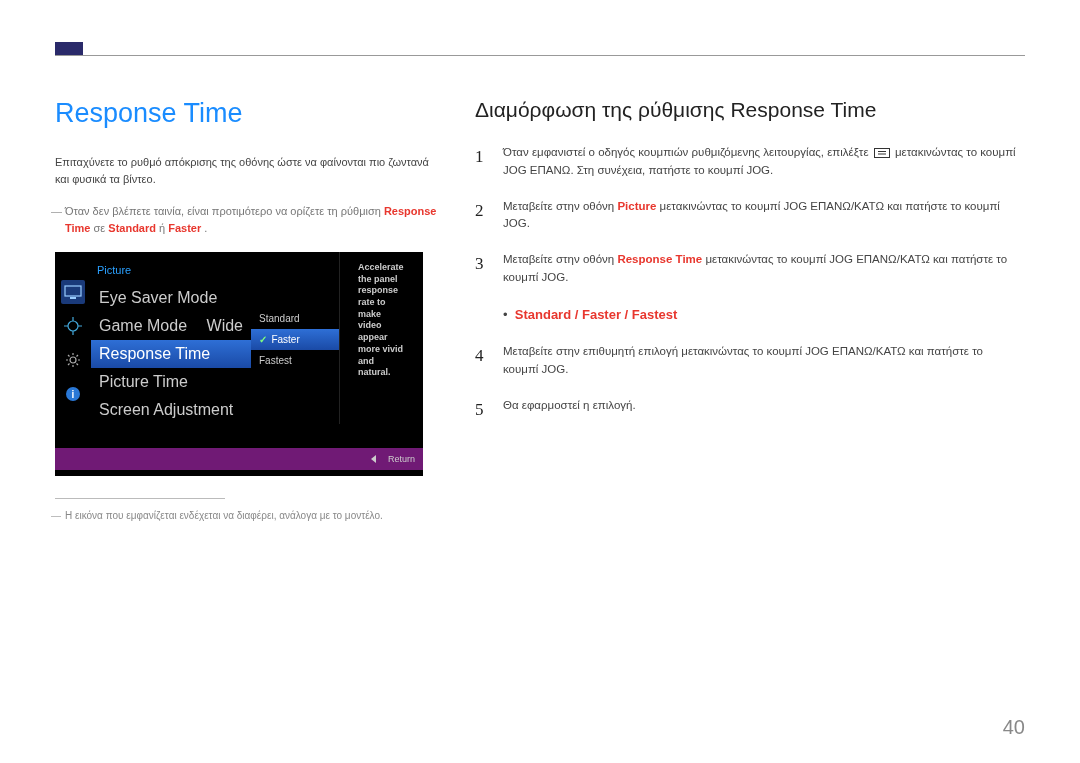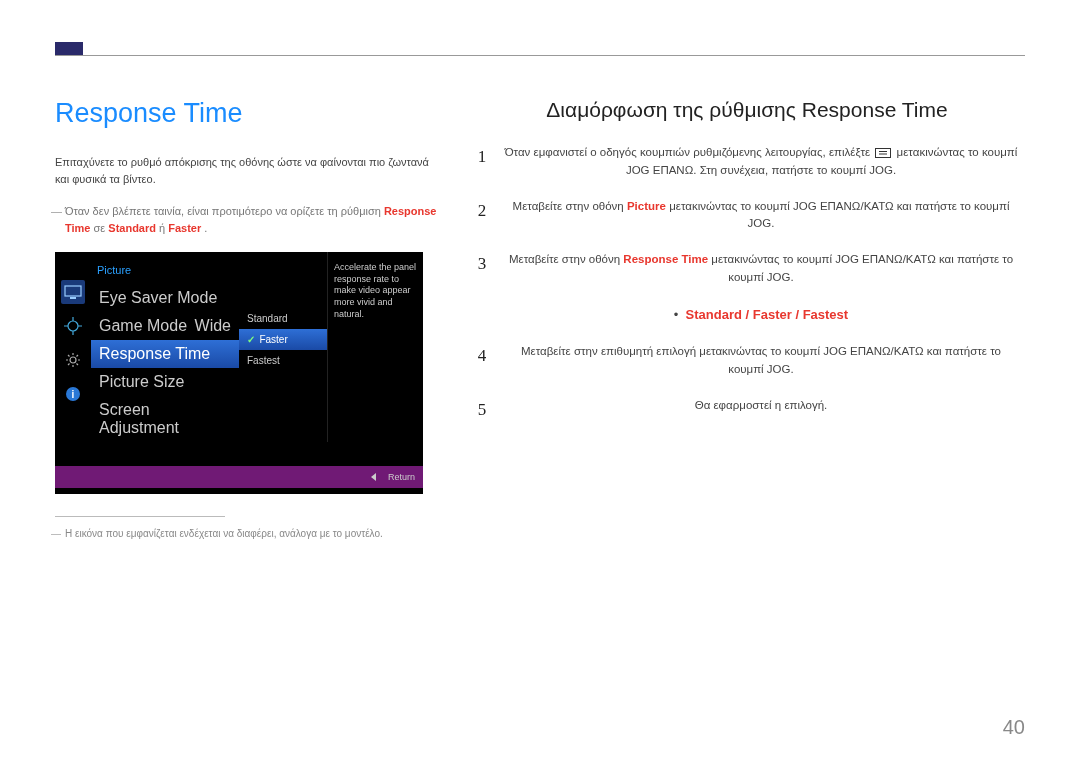--- a/index.html
+++ b/index.html
@@ -28,21 +28,21 @@
   }
   .main {
     position: absolute;
     top: 98px;
     left: 55px;
     right: 61px;
     display: flex;
     gap: 30px;
   }
   .left-col { width: 390px; flex: 0 0 390px; }
-  .right-col { flex: 1; text-align: center; }
+  .right-col { flex: 1; }
   .title-main {
     color: #1a8cff;
     font-size: 27px;
     font-weight: 400;
     margin-bottom: 25px;
   }
   .desc {
     font-size: 11px;
     line-height: 1.5;
     color: #444;
@@ -105,23 +105,24 @@
   }
   .osd-sub-item {
     padding: 5px 8px; font-size: 10px; color: #ccc;
     display: flex; align-items: center; gap: 4px;
   }
   .osd-sub-item.hl {
     background: linear-gradient(#2e6fd6, #1a4aa6);
     color: #fff;
   }
   .osd-help {
-    width: 96px;
-    padding: 10px 6px 0; font-size: 9px; color: #ccc; line-height: 1.3;
+    width: 84px;
+    padding: 10px 18px 0; font-size: 9px; color: #ccc; line-height: 1.3;
     border-left: 1px solid #222;
+    font-weight: bold;
   }
   .osd-footer {
     background: #701a75;
     height: 22px;
     display: flex;
     justify-content: flex-end;
     align-items: center;
     padding: 0 8px;
     gap: 12px;
     font-size: 9px;
@@ -239,21 +240,21 @@
             <span></span>
           </div>
           <div class="osd-item">
             <span>Game Mode</span>
             <span>Wide</span>
           </div>
           <div class="osd-item hl">
             <span>Response Time</span>
           </div>
           <div class="osd-item">
-            <span>Picture Size</span>
+            <span>Picture Time</span>
           </div>
           <div class="osd-item">
             <span>Screen Adjustment</span>
           </div>
         </div>
         <div class="osd-sub">
           <div style="height:28px"></div>
           <div class="osd-sub-item">
             <span>Standard</span>
           </div>

